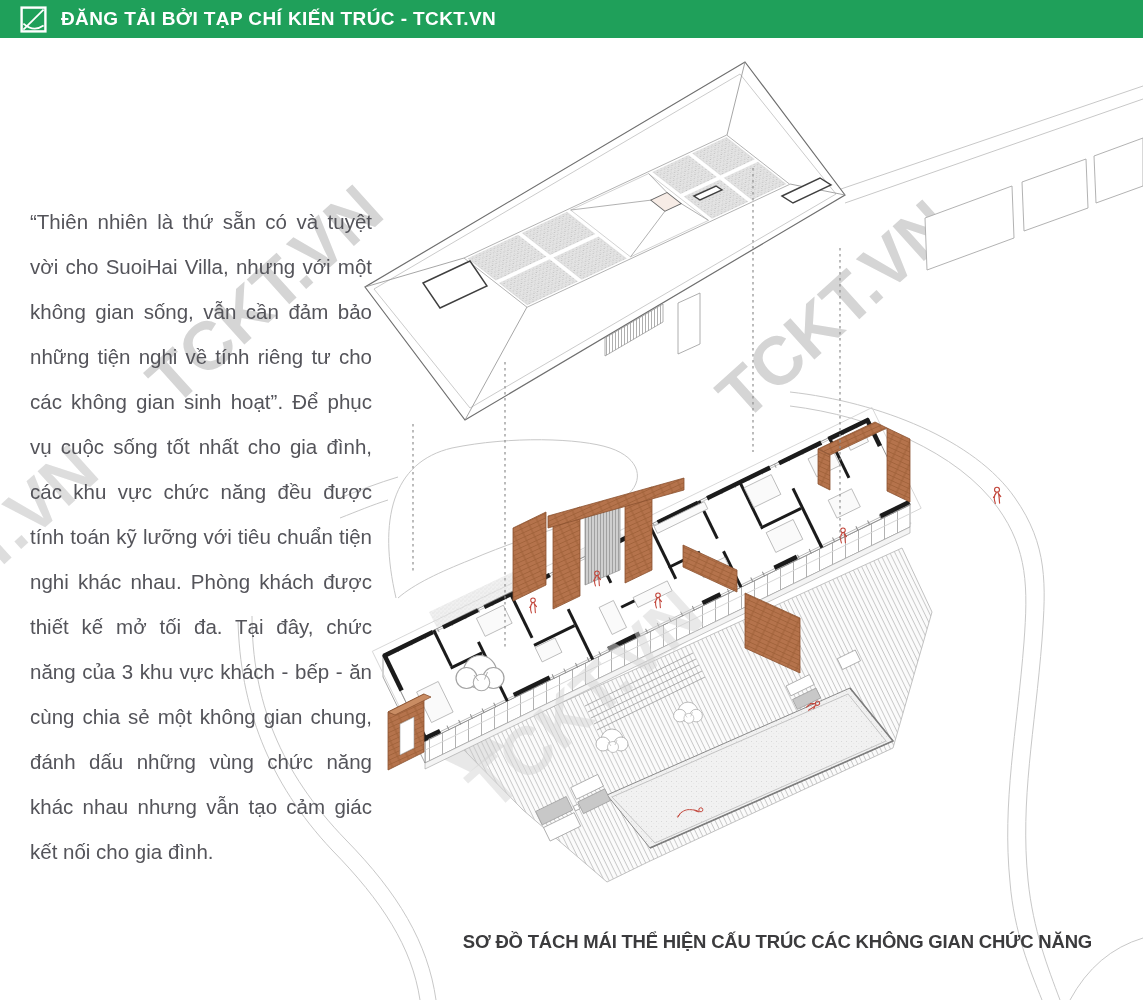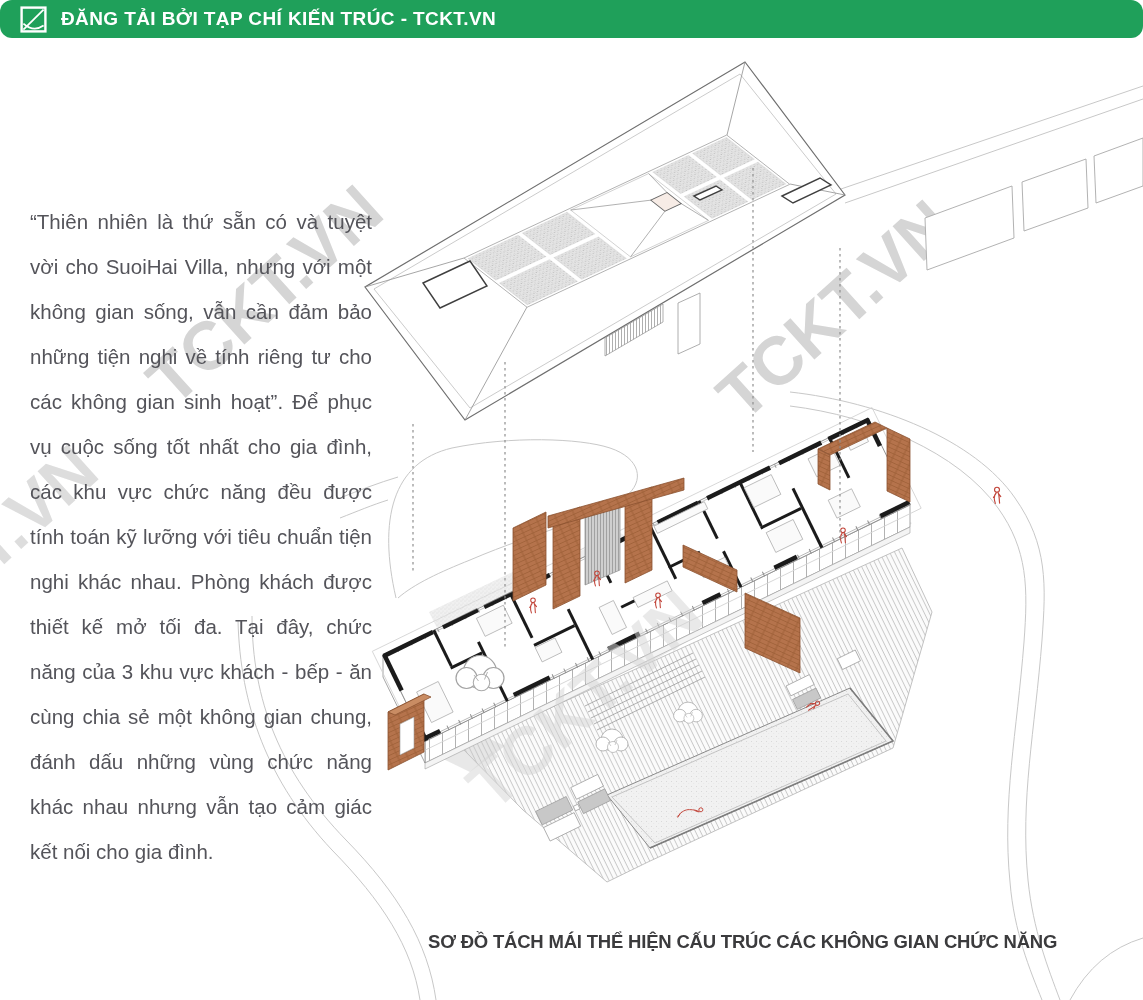--- a/index.html
+++ b/index.html
@@ -1,24 +1,24 @@
 <!DOCTYPE html>
 <html><head>
 <meta charset="utf-8">
 <style>
   html,body{margin:0;padding:0;background:#ffffff;}
   #page{position:relative;width:1143px;height:1000px;overflow:hidden;background:#ffffff;
         font-family:"Liberation Sans",sans-serif;}
-  #header{position:absolute;left:0;top:0;width:1143px;height:38px;display:flex;align-items:center;z-index:30;border-radius:12px;}
+  #header{position:absolute;left:0;top:0;width:1143px;height:38px;display:flex;align-items:center;z-index:30;}
   #header .logo{margin-left:20px;width:27px;height:27px;flex:0 0 auto;}
   #header .title{margin-left:14px;color:#ffffff;font-size:19px;font-weight:bold;letter-spacing:.4px;white-space:nowrap;}
   #axon{position:absolute;left:0;top:0;width:1143px;height:1000px;z-index:1;}
   #intro{position:absolute;left:30px;top:199px;width:342px;z-index:10;
          font-size:20.5px;line-height:45px;color:#54545a;text-align:justify;}
-  #caption{position:absolute;left:428px;top:931px;width:664px;z-index:10;text-align:left;
+  #caption{position:absolute;left:428px;top:931px;width:664px;z-index:10;text-align:right;
            font-size:18.5px;font-weight:700;letter-spacing:-0.2px;color:#3b3b3d;white-space:nowrap;}
   .wm{font-family:"Liberation Sans",sans-serif;font-weight:bold;font-size:68px;fill:#d5d5d5;}
 </style>
 </head>
 <body>
 
 <div id="page">
 
   <div id="header" style="background: rgb(31, 160, 90);">
     <svg class="logo" viewBox="0 0 27 27">

